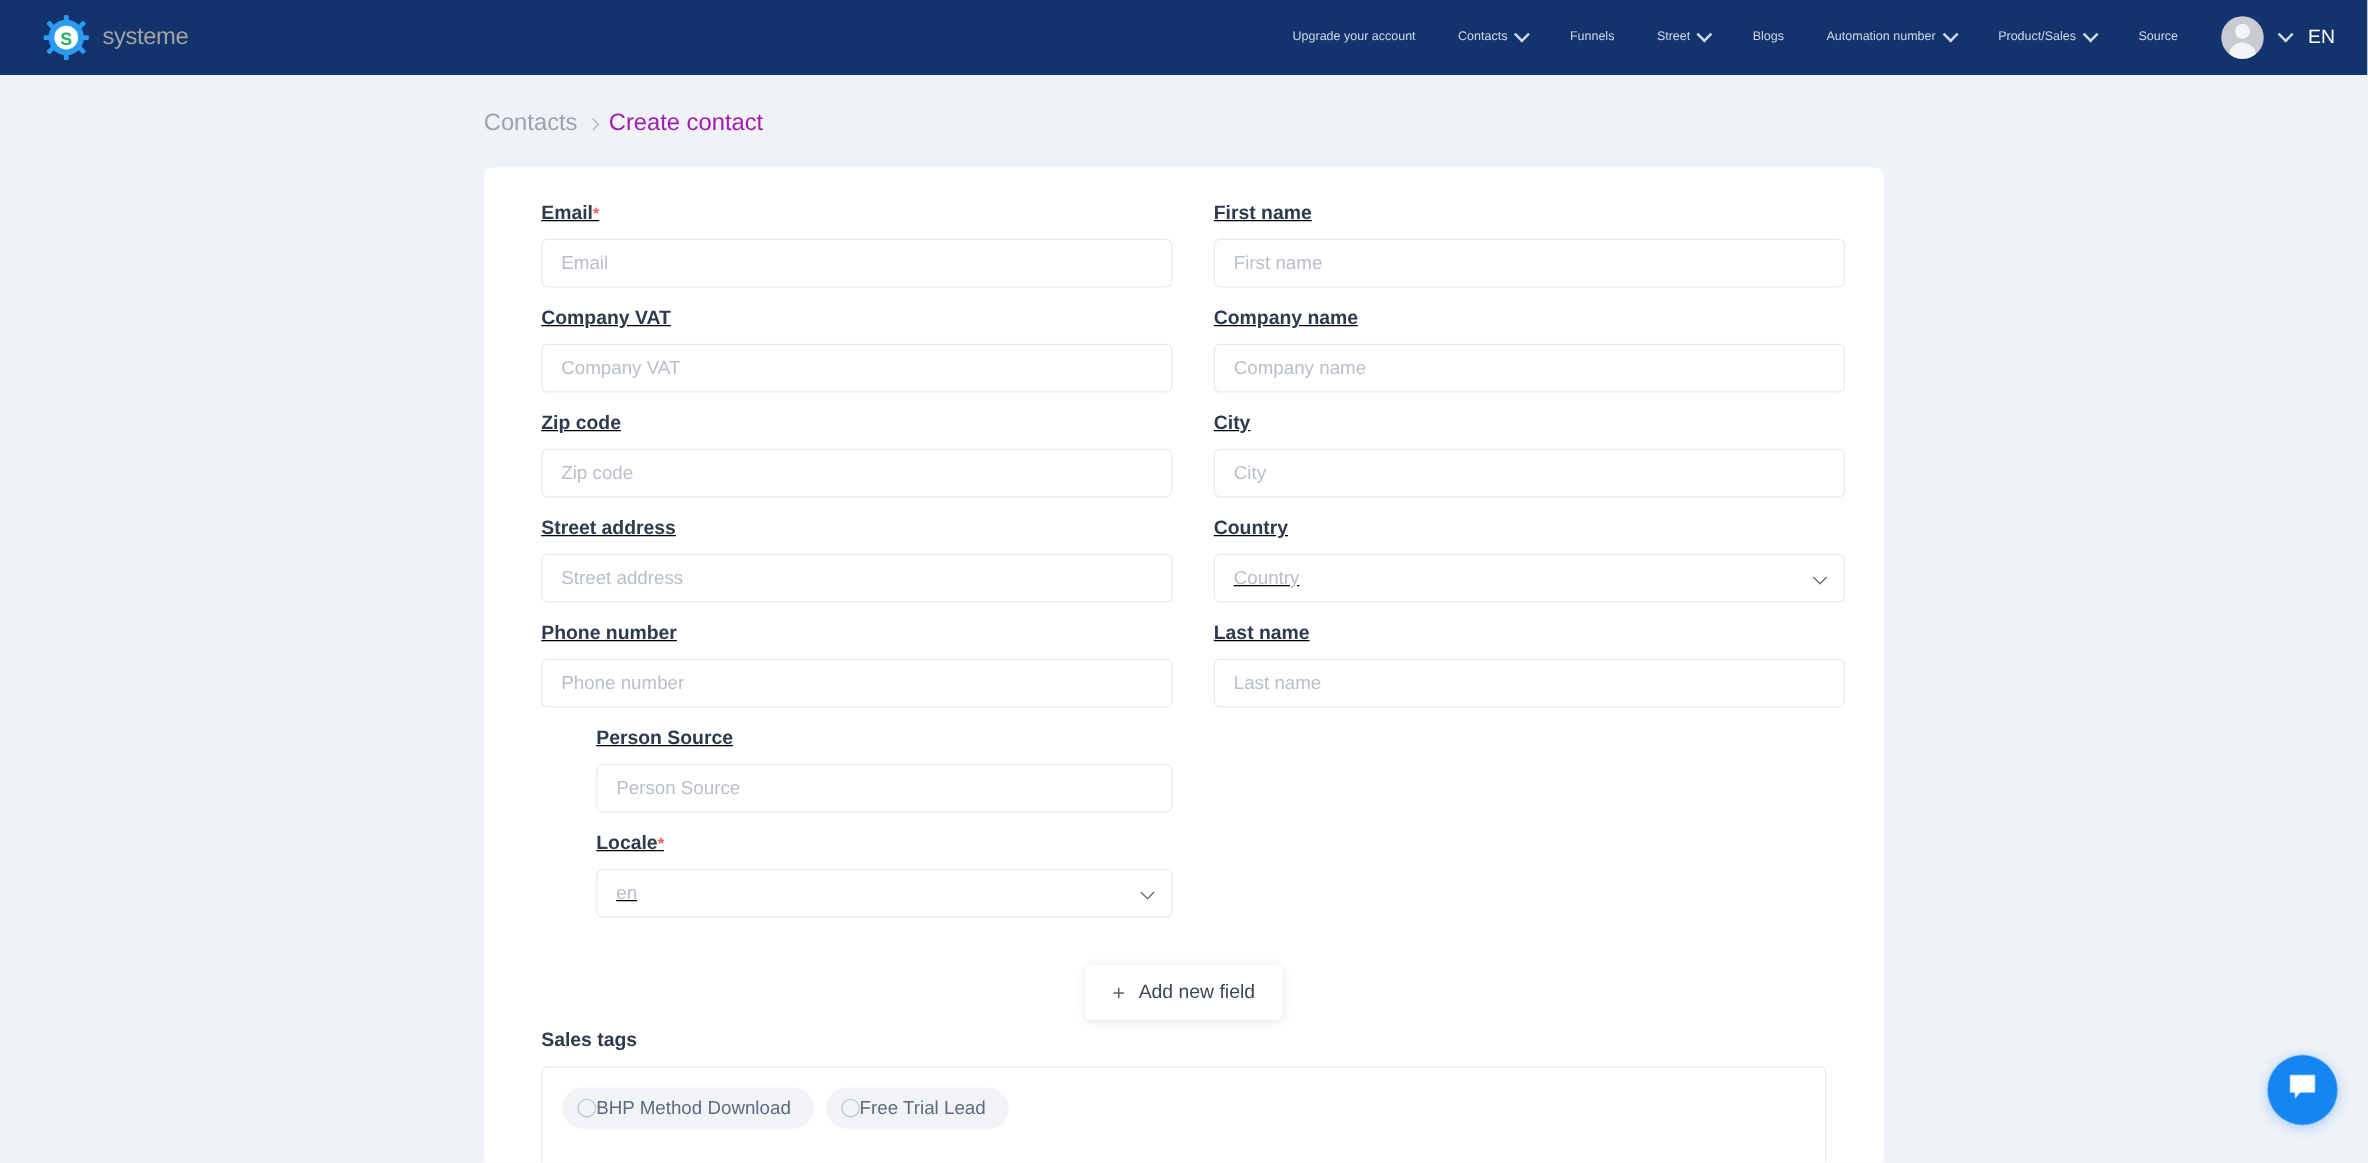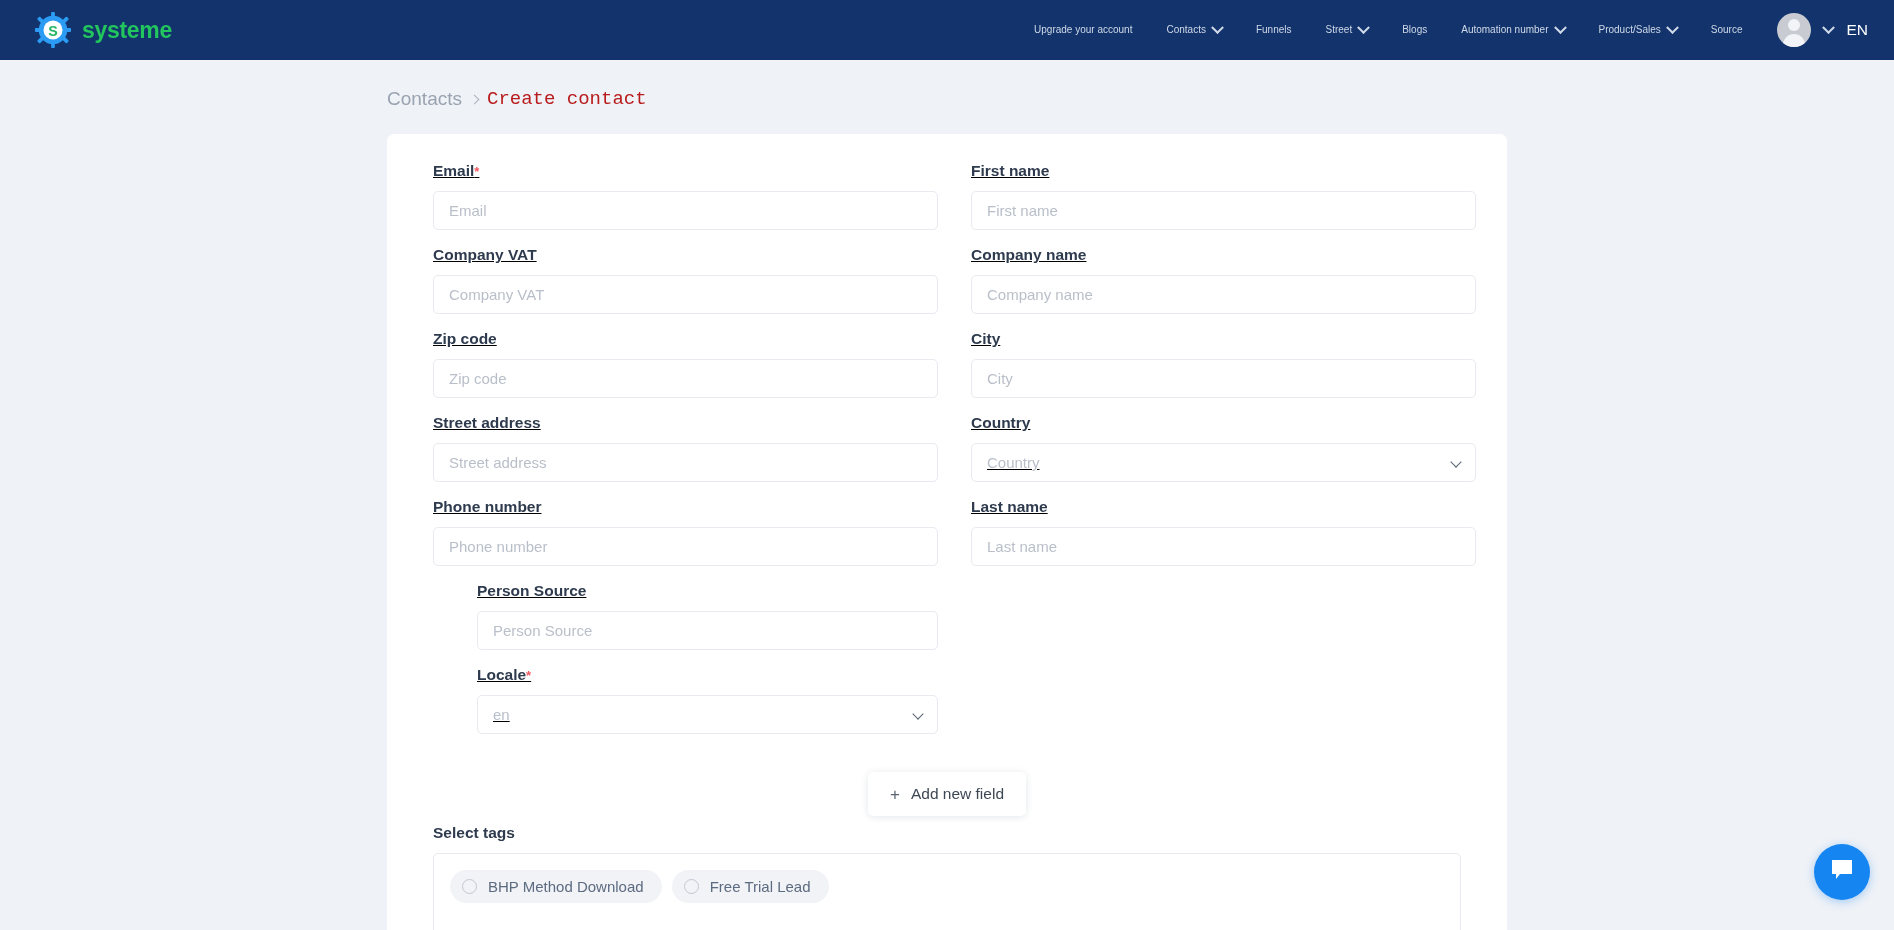--- a/index.html
+++ b/index.html
@@ -15,23 +15,23 @@
     height: 60px;
     background: #12336b;
     display: flex;
     align-items: center;
     padding: 0 26px 0 34px;
     position: relative;
   }
   .brand { display: flex; align-items: center; gap: 10px; }
   .brand-logo { width: 38px; height: 38px; display: block; }
   .brand-name {
-    color: #22c55e;
-    font-size: 23px;
-    font-weight: 700;
+    color: #a3a3a3;
+    font-size: 19px;
+    font-weight: 400;
     letter-spacing: -0.3px;
   }
   .nav {
     margin-left: auto;
     display: flex;
     align-items: center;
     gap: 0;
   }
   .nav-item {
     display: flex;
@@ -76,21 +76,21 @@
 
   
   .page { padding: 0; }
   .breadcrumb {
     margin: 28px 0 0 387px;
     font-size: 19px;
     color: #9aa3b0;
     display: flex; align-items: center; gap: 9px;
   }
   .crumb { cursor: pointer; }
-  .crumb.current { color: #b91c1c; cursor: default; font-family: Liberation Mono, monospace; }
+  .crumb.current { color: #a21caf; cursor: default; }
   .crumb-sep {
     width: 7px; height: 7px;
     border-right: 1.6px solid #aab2bd;
     border-top: 1.6px solid #aab2bd;
     transform: rotate(45deg);
     display: inline-block;
   }
 
   .card {
     margin: 24px 0 0 387px;
@@ -173,21 +173,21 @@
     border-radius: 5px;
     padding: 16px;
     min-height: 120px;
     display: flex; flex-wrap: wrap; gap: 10px;
     align-content: flex-start;
   }
   .tag {
     background: #f1f3f6;
     border-radius: 20px;
     padding: 8px 18px 8px 12px;
-    display: flex; align-items: center; gap: 11px;
+    display: flex; align-items: center; 
     font-size: 15px; color: #5d6b80;
     cursor: pointer;
   }
   .tag .ring {
     width: 15px; height: 15px; border-radius: 50%;
     border: 1.6px solid #c2c8d2; background: transparent;
     display: block; flex: none;
   }
 
   
@@ -355,21 +355,21 @@
 
     </div>
 
     <div class="addfield-row">
       <button class="add-btn">
         <span class="plus">+</span>
         <span>Add new field</span>
       </button>
     </div>
 
-    <label class="tags-label">Select tags</label>
+    <label class="tags-label">Sales tags</label>
     <div class="tags-box">
       <div class="tag">
         <span class="ring"></span>
         <span>BHP Method Download</span>
       </div>
       <div class="tag">
         <span class="ring"></span>
         <span>Free Trial Lead</span>
       </div>
     </div>

